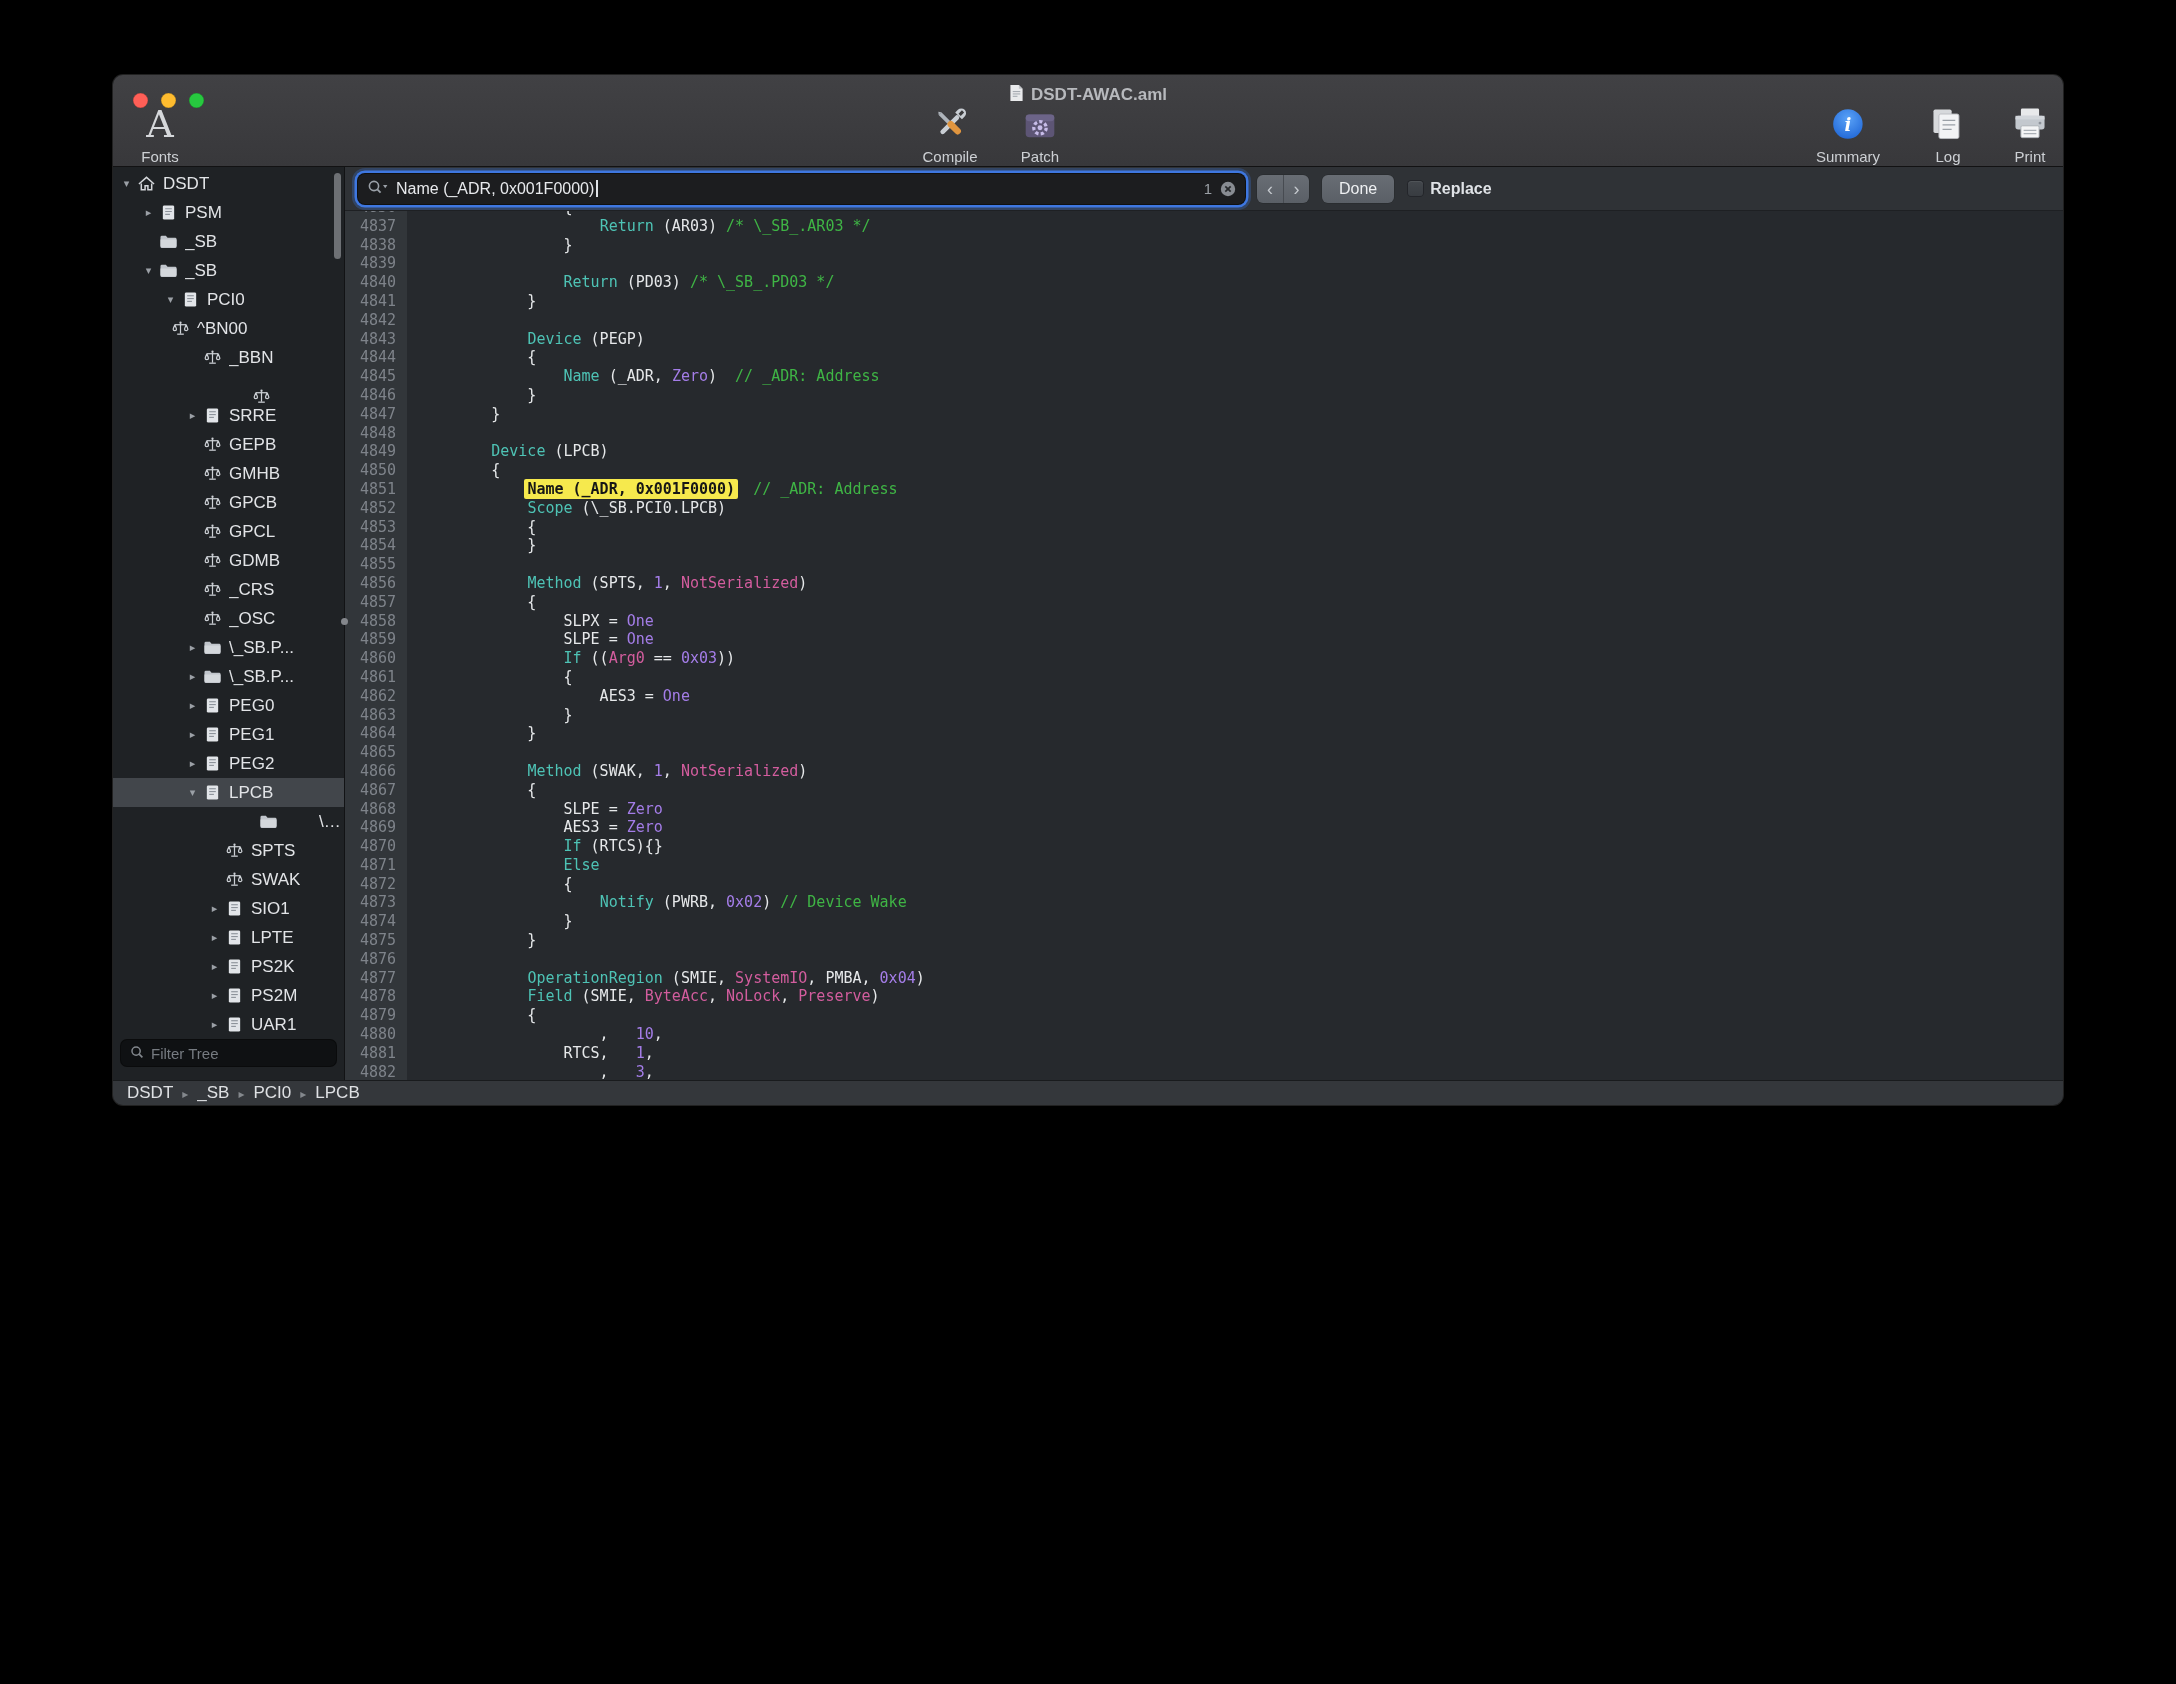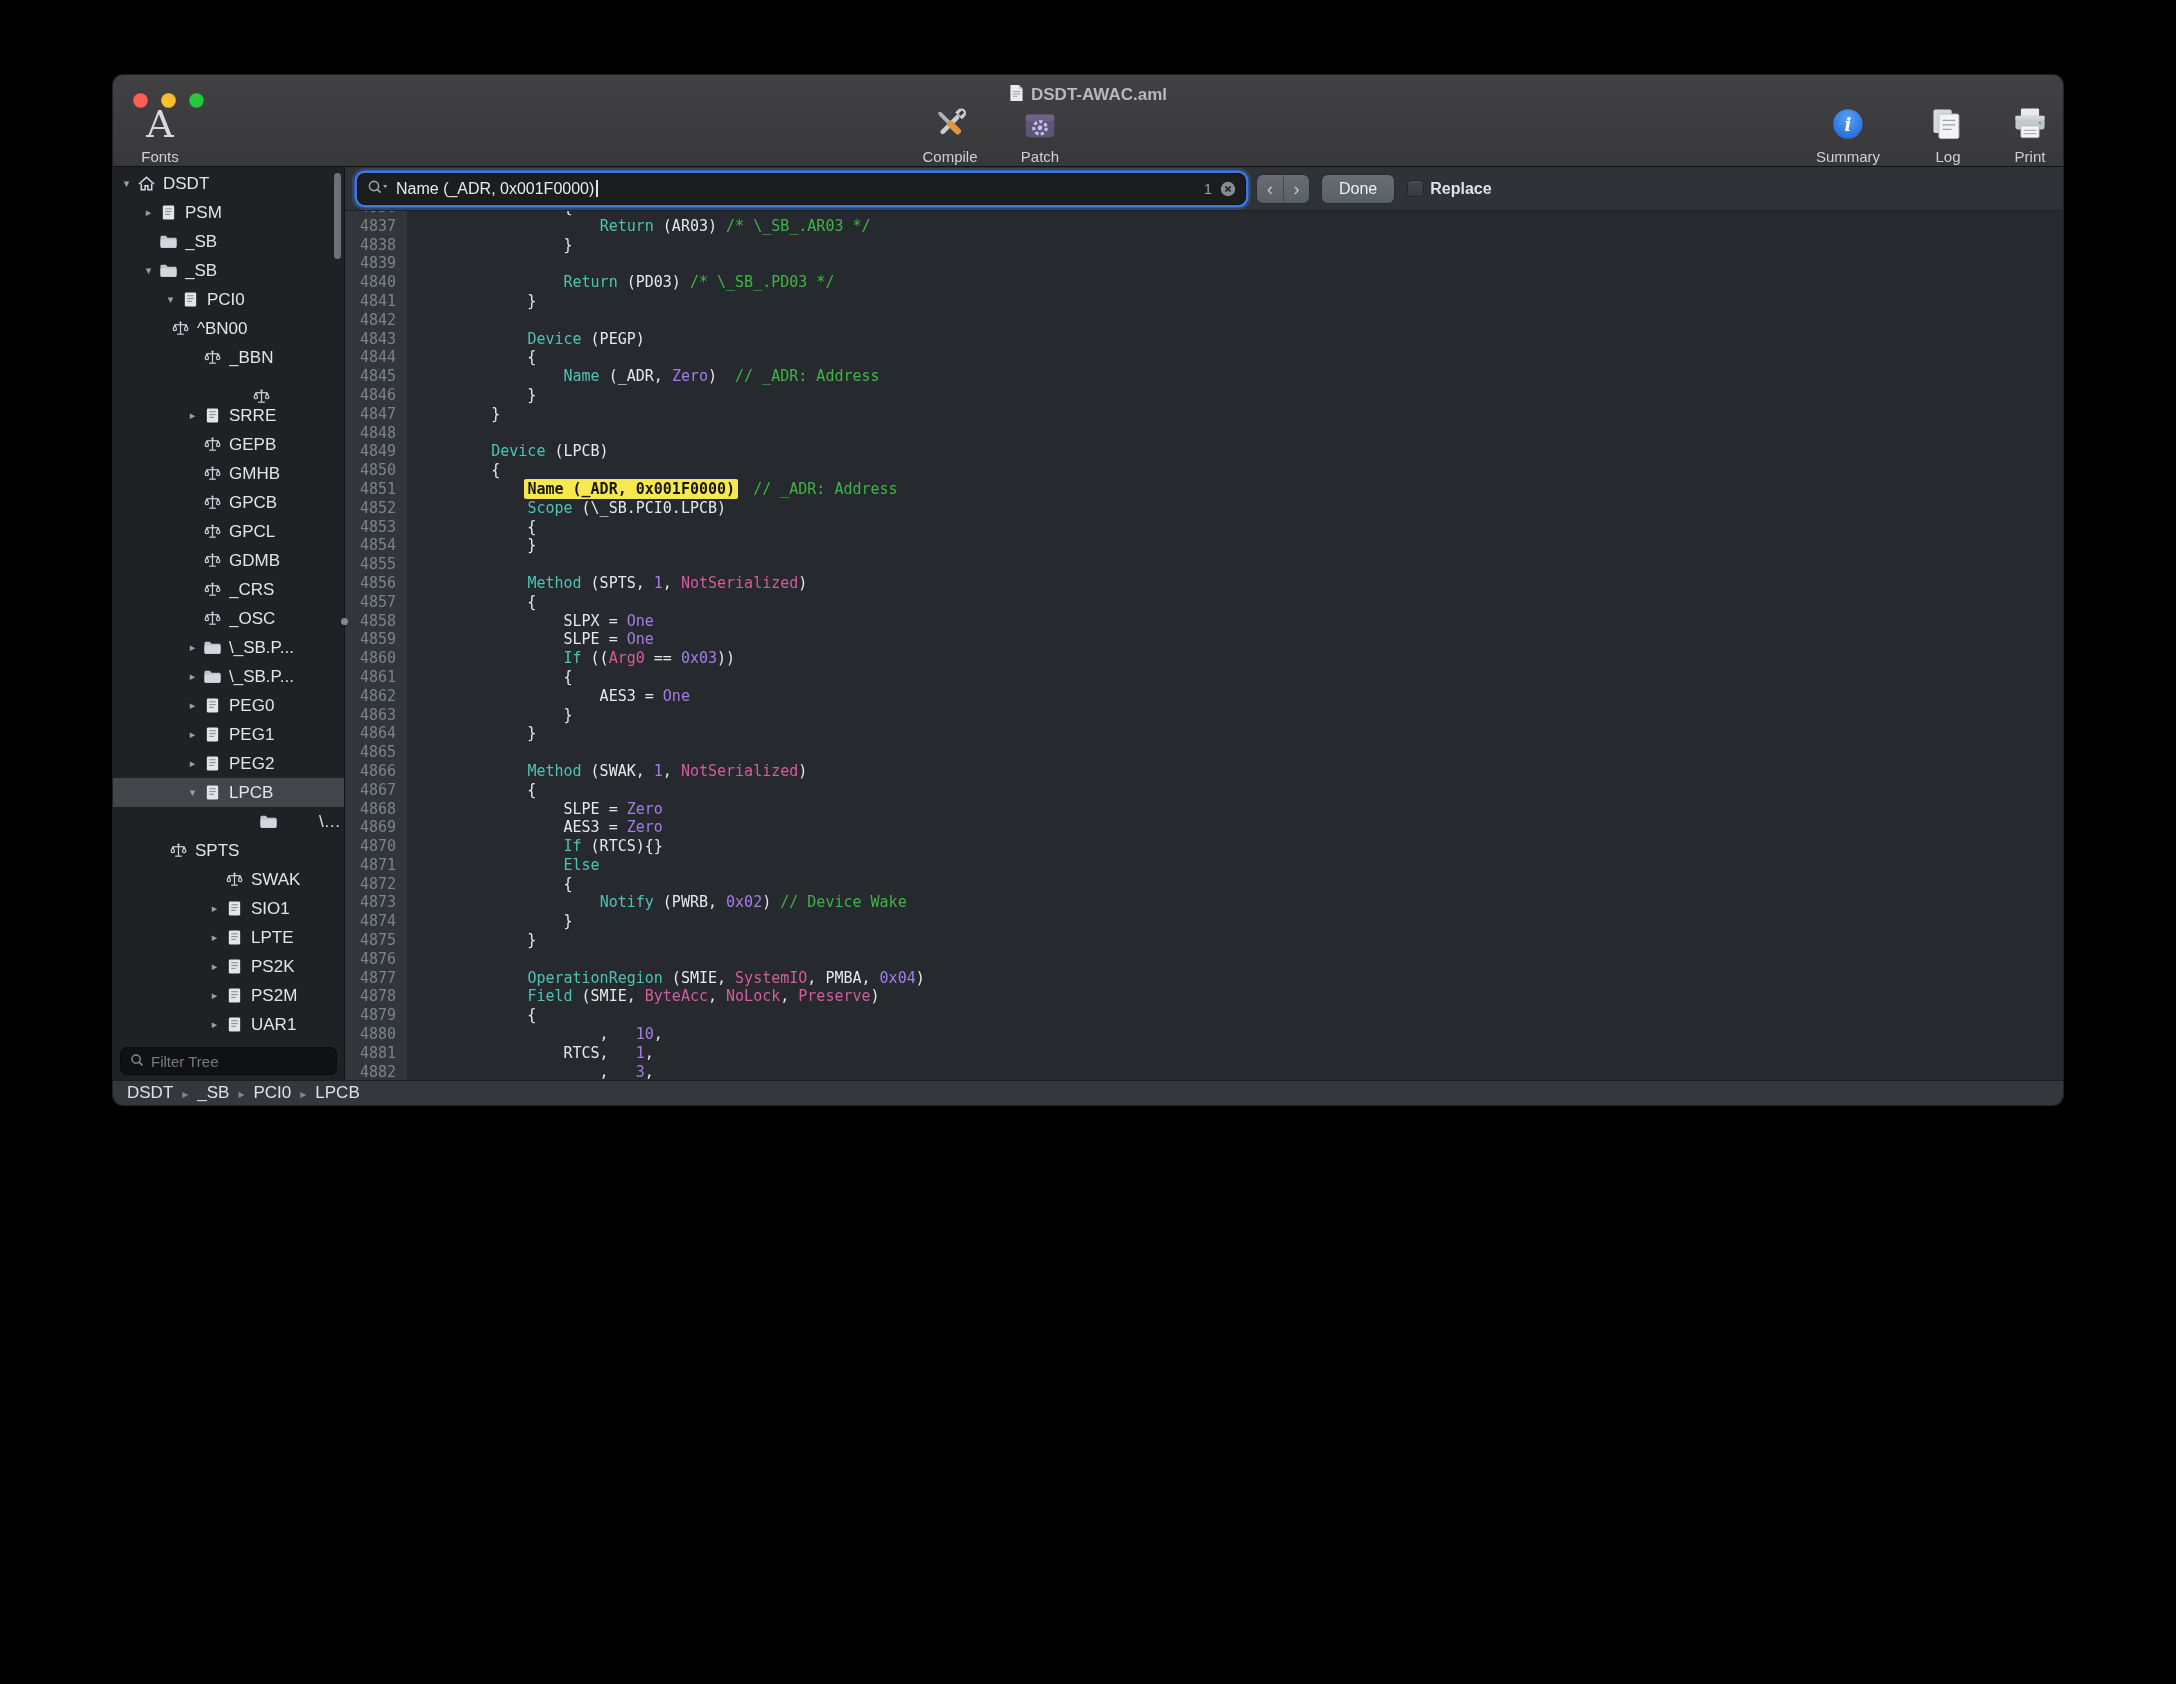--- a/index.html
+++ b/index.html
@@ -55,21 +55,21 @@
              background:#1f2225; border-right:1px solid #121315; }
   .tree { position:absolute; top:0; left:0; right:0; bottom:38px; overflow:hidden; padding-top:2px; }
   .tree-row { display:flex; align-items:center; height:29px; font-size:17px; color:#e2e4e7;
               white-space:nowrap; cursor:default; }
   .tree-row.selected { background:#42464b; }
   .disc { flex:0 0 15px; text-align:center; font-size:11px; color:#9ba0a6; margin-right:3px; }
   .tree-icon { flex:0 0 19px; height:17px; margin-right:7px; display:flex; align-items:center; }
   .tree-label { overflow:hidden; text-overflow:ellipsis; }
   .sb-scroll { position:absolute; right:3px; top:6px; width:7px; height:86px;
                border-radius:4px; background:#6d7074; }
-  .filterbar { position:absolute; bottom:0; left:0; right:0; height:38px; background:#1f2225;
+  .filterbar { position:absolute; bottom:8px; left:0; right:0; height:38px; background:#1f2225;
                display:flex; align-items:center; padding:0 8px; }
   .filter-field { position:relative; flex:1; height:26px; background:#0f1113; border-radius:6px;
                   box-shadow:0 0 0 1px #0a0b0c; }
   .filter-field input { position:absolute; inset:0; background:transparent; border:0; outline:0;
                         color:#e0e3e6; font-size:15px; padding:0 8px 0 30px; font-family:inherit; }
   .filter-field input::placeholder { color:#767b81; }
   .f-mag { position:absolute; left:9px; top:5px; }
   .splitter-dot { position:absolute; left:228px; top:543px; width:7px; height:7px;
                   border-radius:50%; background:#84878c; z-index:5; }
 
@@ -528,21 +528,21 @@
         <div class="tree-row" style="padding-left: 94px; gap: 34px;">
           <span class="disc"></span>
           <span class="tree-icon">
             <svg viewBox="0 0 20 18" width="19" height="17">
               <path d="M1.5 4.5 a1.5 1.5 0 0 1 1.5 -1.5 h4.2 l1.8 2 h8 a1.5 1.5 0 0 1 1.5 1.5 v8 a1.5 1.5 0 0 1 -1.5 1.5 h-14 a1.5 1.5 0 0 1 -1.5 -1.5 Z" fill="#c0c5cb"></path>
               <path d="M1.5 7 h17 v6.5 a1.5 1.5 0 0 1 -1.5 1.5 h-14 a1.5 1.5 0 0 1 -1.5 -1.5 Z" fill="#d4d8dc"></path>
             </svg>
           </span>
           <span class="tree-label">\_SB....</span>
         </div>
-        <div class="tree-row" style="padding-left: 38px;">
+        <div class="tree-row" style="padding-left: 94px;">
           <span class="disc"></span>
           <span class="tree-icon">
             <svg viewBox="0 0 20 18" width="19" height="17">
               <g stroke="#cdd1d6" stroke-width="1.3" fill="none">
                 <line x1="10" y1="3.4" x2="10" y2="14.5"></line>
                 <line x1="6.5" y1="15" x2="13.5" y2="15"></line>
                 <line x1="4" y1="5" x2="16" y2="5"></line>
                 <path d="M4 5 L2.2 9.5 M4 5 L5.8 9.5 M2.2 9.5 A1.8 1.8 0 0 0 5.8 9.5"></path>
                 <path d="M16 5 L14.2 9.5 M16 5 L17.8 9.5 M14.2 9.5 A1.8 1.8 0 0 0 17.8 9.5"></path>
               </g>

